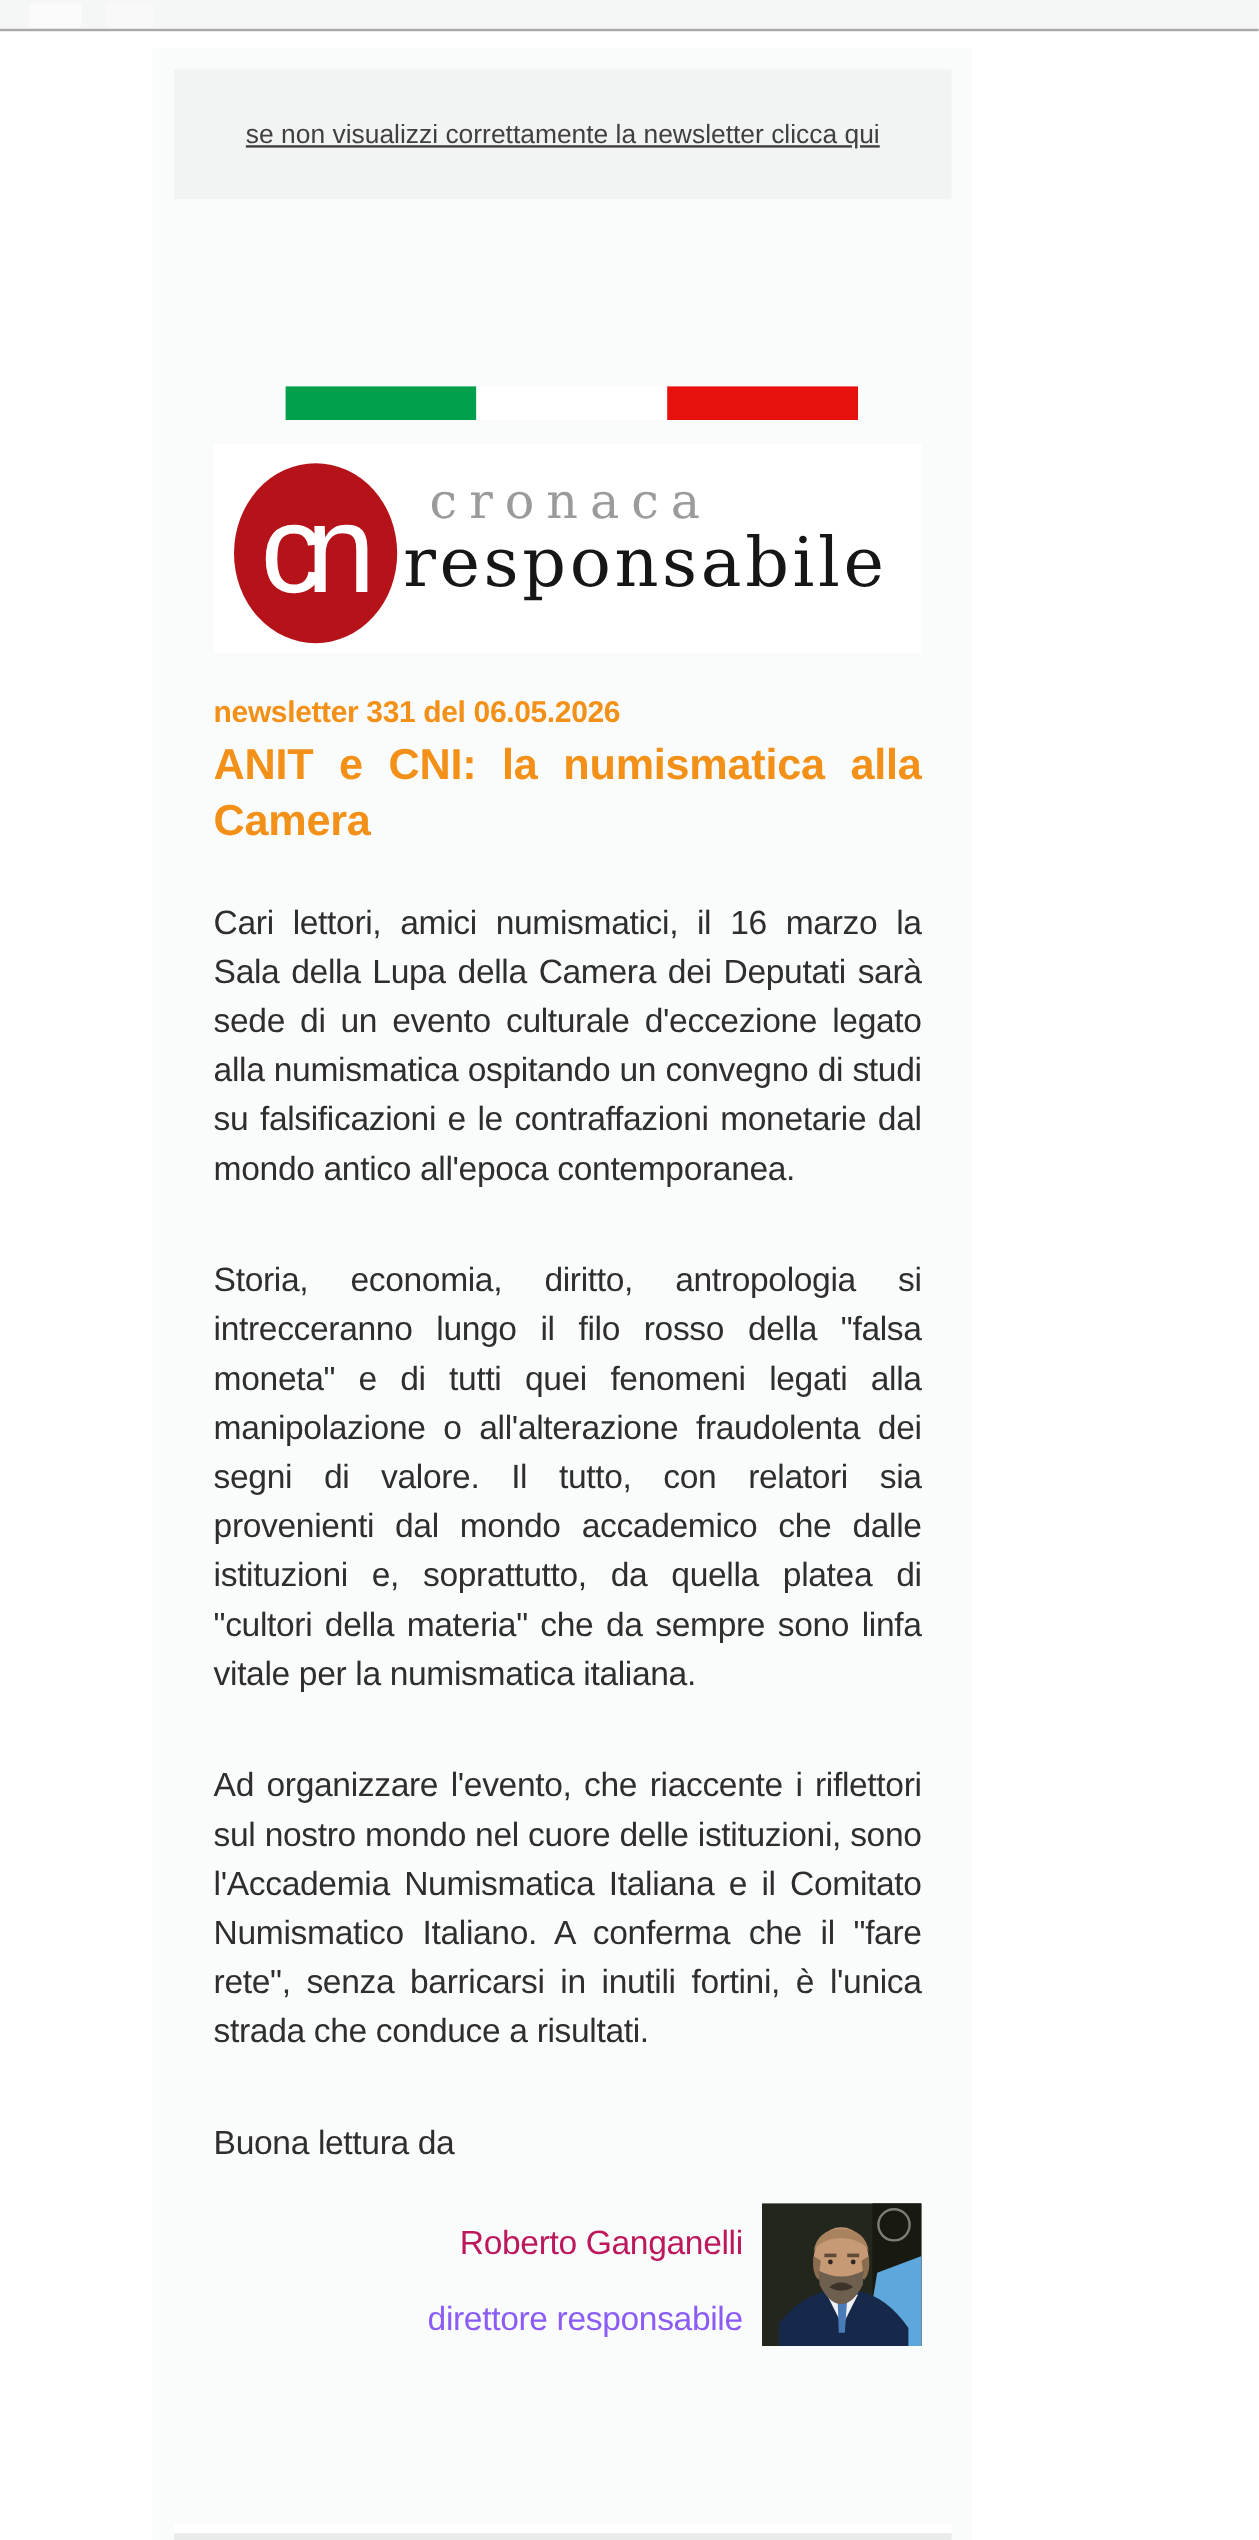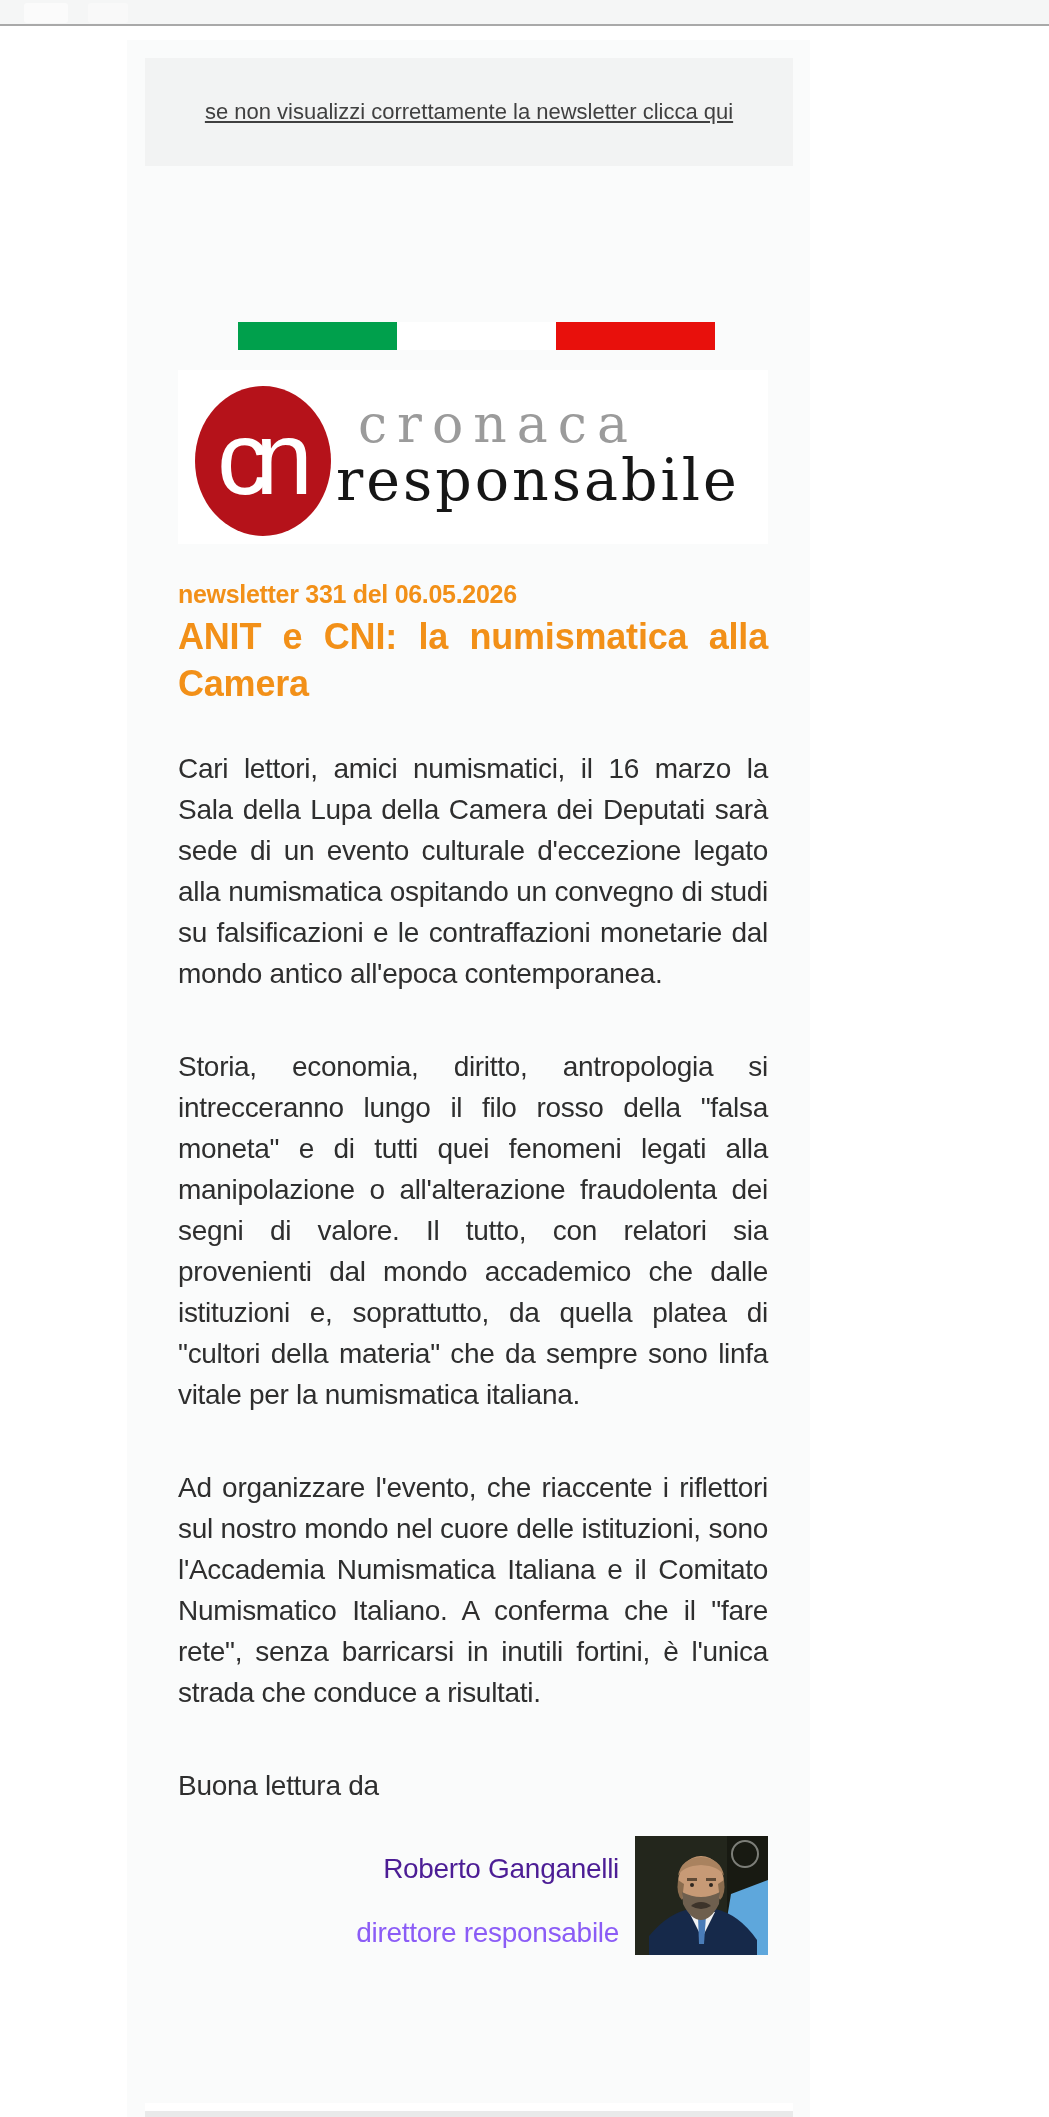--- a/index.html
+++ b/index.html
@@ -46,21 +46,21 @@
   .logo-oval{
     position:absolute;left:17px;top:16px;width:136px;height:150px;border-radius:50%;
     background:#b5121a;display:flex;align-items:center;justify-content:center;overflow:visible;
   }
   .logo-oval .cn{
     color:#ffffff;font-weight:normal;font-size:104px;letter-spacing:-14px;
     line-height:1;margin-left:-10px;margin-top:-6px;
   }
   .logo-words{position:absolute;left:158px;top:28px;font-family:"DejaVu Serif",serif;}
   .logo-words .w1{
-    font-size:52px;color:#9b9b9b;letter-spacing:10px;padding-left:22px;line-height:1.0;
+    font-size:41px;color:#9b9b9b;letter-spacing:10px;padding-left:22px;line-height:1.0;
   }
   .logo-words .w2{
     font-size:57px;color:#161616;letter-spacing:3px;line-height:1.0;margin-top:2px;
   }
 
   .issue-line{
     position:absolute;left:51px;top:540px;
     color:#f29018;font-size:25px;font-weight:bold;letter-spacing:-0.3px;
   }
   .article-title{
@@ -73,21 +73,21 @@
     position:absolute;left:51px;top:708px;width:590px;
     color:#2e2e2e;font-size:28px;line-height:41px;letter-spacing:-0.3px;
   }
   .bodytext p{margin:0 0 52px 0;text-align:justify;}
   .bodytext p.closing{text-align:left;margin-bottom:30px;}
 
   .sig-row{
     display:flex;justify-content:flex-end;align-items:flex-start;gap:16px;
   }
   .sig-text{text-align:right;padding-top:12px;}
-  .sig-name{color:#4c1d95;font-size:28px;}
+  .sig-name{color:#be185d;font-size:28px;}
   .sig-role{color:#8b5cf6;font-size:28px;margin-top:23px;}
   .sig-photo{width:133px;height:119px;display:block;}
 
   .footer-white{
     position:absolute;left:18px;top:2063px;width:648px;height:8px;background:#ffffff;
   }
   .footer-gray{
     position:absolute;left:18px;top:2071px;width:648px;height:46px;background:#e9eaea;
   }
 </style>

